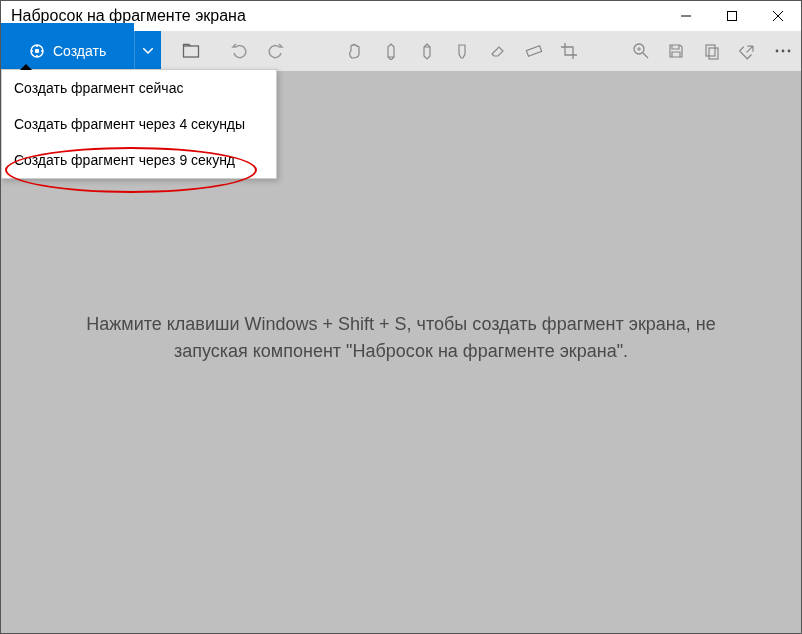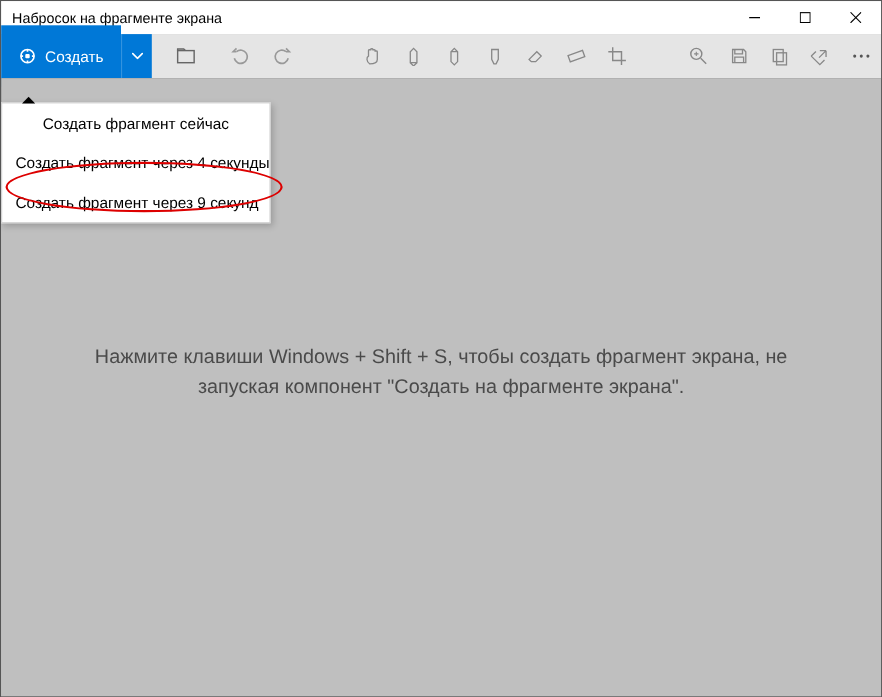--- a/index.html
+++ b/index.html
@@ -3,33 +3,33 @@
 <meta charset="utf-8">
 <style>
   * { box-sizing: border-box; margin: 0; padding: 0; font-family: "Segoe UI", sans-serif; }
   body { background: #fff; }
   .window {
     width: 802px; height: 634px; border: 1px solid #555; position: relative;
     background: #bfbfbf; overflow: hidden;
   }
   .titlebar {
     height: 30px; background: #fff; display: flex; align-items: center;
-    padding-left: 10px; font-size: 13px; color: #000;
+    padding-left: 10px; font-size: 16px; color: #000;
   }
   .titlebar .controls { margin-left: auto; display: flex; }
   .titlebar .controls div {
     width: 46px; height: 30px; display: flex; align-items: center; justify-content: center;
     font-size: 14px; cursor: pointer;
   }
   .toolbar {
     height: 40px; background: #e5e5e5; display: flex; align-items: center;
   }
   .new-btn {
     height: 56px; background: #0078d7; color: #fff; display: flex; align-items: center;
-    padding: 0 16px; font-size: 14px; cursor: pointer;
+    padding: 0 28px; font-size: 14px; cursor: pointer;
   }
   .new-btn .cam { margin-right: 8px; display:flex; }
   .new-chevron {
     width: 30px; height: 40px; background: #0078d7; color: #fff; display: flex;
     align-items: center; justify-content: center; border-left: 1px solid rgba(255,255,255,0.2);
     cursor: pointer;
   }
   .tool-icon {
     width: 40px; height: 40px; display: flex; align-items: center; justify-content: center;
     color: #666; cursor: pointer;
@@ -38,23 +38,23 @@
   .canvas {
     position: absolute; top: 70px; left: 0; right: 0; bottom: 0; background: #bfbfbf;
   }
   .dark-banner {
     position: absolute; top: 70px; left: 0; height: 75px;
     background: #2b2b2b; color: #ddd; font-size: 14px;
     display: flex; align-items: center; padding: 0 20px 0 260px;
     width: 100%;
   }
   .dropdown {
-    position: absolute; top: 92px; left: 0; width: 245px; background: #fff;
+    position: absolute; top: 68px; left: 0; width: 276px; background: #fff;
     border: 1px solid #ccc; box-shadow: 2px 2px 6px rgba(0,0,0,.2);
-    font-size: 14px; color: #000; text-align: center;
+    font-size: 14px; color: #000;
   }
   .dropdown::before {
     content: ""; position: absolute; top: -6px; left: 18px;
     border-left: 6px solid transparent; border-right: 6px solid transparent;
     border-bottom: 6px solid #000;
   }
   .dropdown-item { padding: 10px 12px; cursor: pointer; white-space: nowrap; }
   .center-text {
     position: absolute; top: 310px; left: 0; right: 0; text-align: center;
     color: #4a4a4a; font-size: 18px; line-height: 1.5; padding: 0 60px;
@@ -209,15 +209,15 @@
   <div class="canvas"></div>
 
   <div class="dropdown">
     <div class="dropdown-item">Создать фрагмент сейчас</div>
     <div class="dropdown-item">Создать фрагмент через 4 секунды</div>
     <div class="dropdown-item">Создать фрагмент через 9 секунд</div>
   </div>
 
   <div class="highlight-ellipse"></div>
 
-  <div class="center-text">Нажмите клавиши Windows + Shift + S, чтобы создать фрагмент экрана, не запуская компонент "Создать на фрагменте экрана".</div>
+  <div class="center-text">Нажмите клавиши Windows + Shift + S, чтобы создать фрагмент экрана, не запуская компонент "Набросок на фрагменте экрана".</div>
 
 </div>
 
 </body></html>

